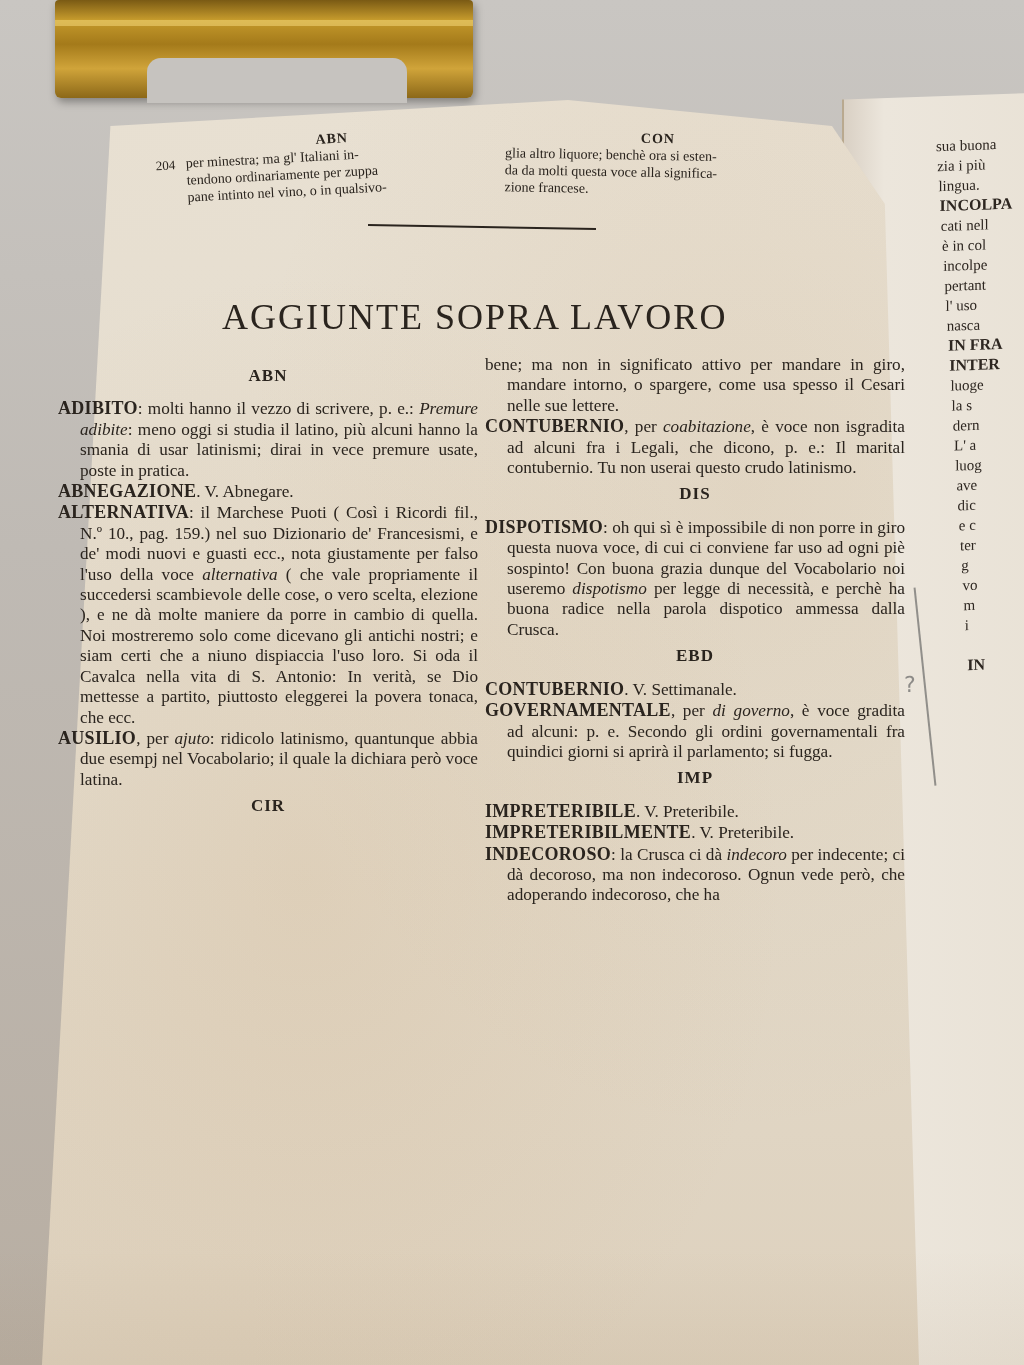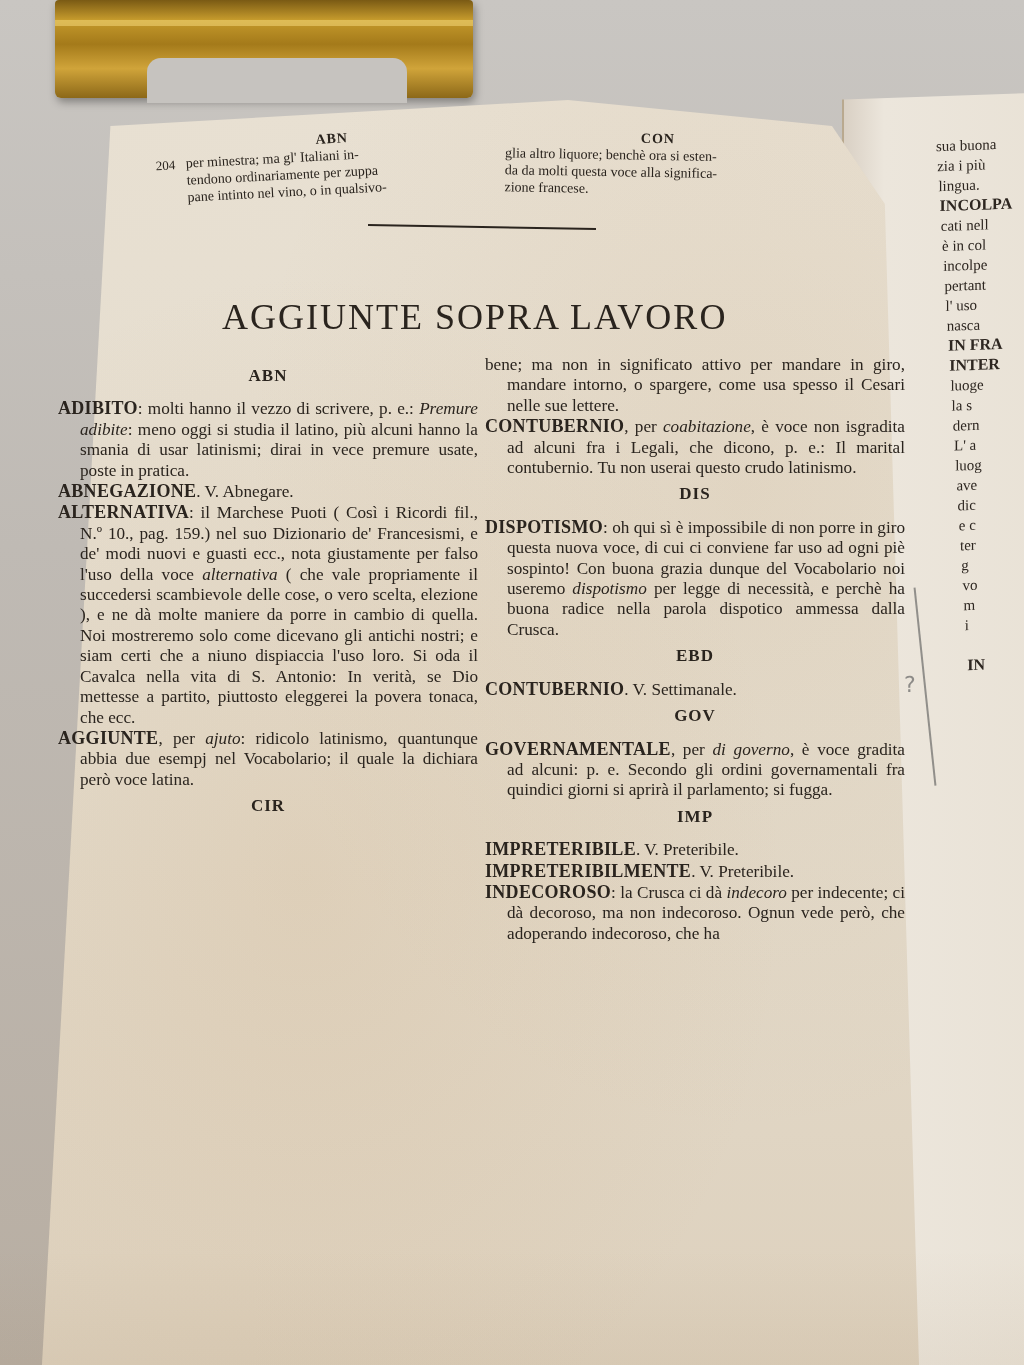--- a/index.html
+++ b/index.html
@@ -131,31 +131,30 @@
 </div>
 
 <div class="rule"></div>
 <div class="title">AGGIUNTE SOPRA LAVORO</div>
 
 <div class="col col-left" id="colL">
     <div class="sec">ABN</div>
     <p class="entry"><span class="head">ADIBITO</span><span>: molti hanno il vezzo di scrivere, p. e.: </span><i>Premure adibite</i><span>: meno oggi si studia il latino, più alcuni hanno la smania di usar latinismi; dirai in vece premure usate, poste in pratica.</span></p>
     <p class="entry"><span class="head">ABNEGAZIONE</span><span>. V. Abnegare.</span></p>
     <p class="entry"><span class="head">ALTERNATIVA</span><span>: il Marchese Puoti ( Così i Ricordi fil., N.º 10., pag. 159.) nel suo Dizionario de' Francesismi, e de' modi nuovi e guasti ecc., nota giustamente per falso l'uso della voce </span><i>alternativa</i><span> ( che vale propriamente il succedersi scambievole delle cose, o vero scelta, elezione ), e ne dà molte maniere da porre in cambio di quella. Noi mostreremo solo come dicevano gli antichi nostri; e siam certi che a niuno dispiaccia l'uso loro. Si oda il Cavalca nella vita di S. Antonio: In verità, se Dio mettesse a partito, piuttosto eleggerei la povera tonaca, che ecc.</span></p>
-    <p class="entry"><span class="head">AGGIUNTE</span><span>, per </span><i>ajuto</i><span>: ridicolo latinismo, quantunque abbia due esempj nel Vocabolario; il quale la dichiara però voce latina.</span></p>
+    <p class="entry"><span class="head">AUSILIO</span><span>, per </span><i>ajuto</i><span>: ridicolo latinismo, quantunque abbia due esempj nel Vocabolario; il quale la dichiara però voce latina.</span></p>
     <div class="sec">CIR</div>
   </div>
 <div class="col col-right" id="colR">
     <p class="entry">bene; ma non in significato attivo per mandare in giro, mandare intorno, o spargere, come usa spesso il Cesari nelle sue lettere.</p>
     <p class="entry"><span class="head">CONTUBERNIO</span><span>, per </span><i>coabitazione</i><span>, è voce non isgradita ad alcuni fra i Legali, che dicono, p. e.: Il marital contubernio. Tu non userai questo crudo latinismo.</span></p>
     <div class="sec">DIS</div>
     <p class="entry"><span class="head">DISPOTISMO</span><span>: oh qui sì è impossibile di non porre in giro questa nuova voce, di cui ci conviene far uso ad ogni piè sospinto! Con buona grazia dunque del Vocabolario noi useremo </span><i>dispotismo</i><span> per legge di necessità, e perchè ha buona radice nella parola dispotico ammessa dalla Crusca.</span></p>
     <div class="sec">EBD</div>
     <p class="entry"><span class="head">CONTUBERNIO</span><span>. V. Settimanale.</span></p>
-    <div class="sec">GOV</div>
     <p class="entry"><span class="head">GOVERNAMENTALE</span><span>, per </span><i>di governo</i><span>, è voce gradita ad alcuni: p. e. Secondo gli ordini governamentali fra quindici giorni si aprirà il parlamento; si fugga.</span></p>
     <div class="sec">IMP</div>
     <p class="entry"><span class="head">IMPRETERIBILE</span><span>. V. Preteribile.</span></p>
     <p class="entry"><span class="head">IMPRETERIBILMENTE</span><span>. V. Preteribile.</span></p>
     <p class="entry"><span class="head">INDECOROSO</span><span>: la Crusca ci dà </span><i>indecoro</i><span> per indecente; ci dà decoroso, ma non indecoroso. Ognun vede però, che adoperando indecoroso, che ha</span></p>
   </div>
 
 <div class="bottom-shadow"></div>
 
 </body></html>

